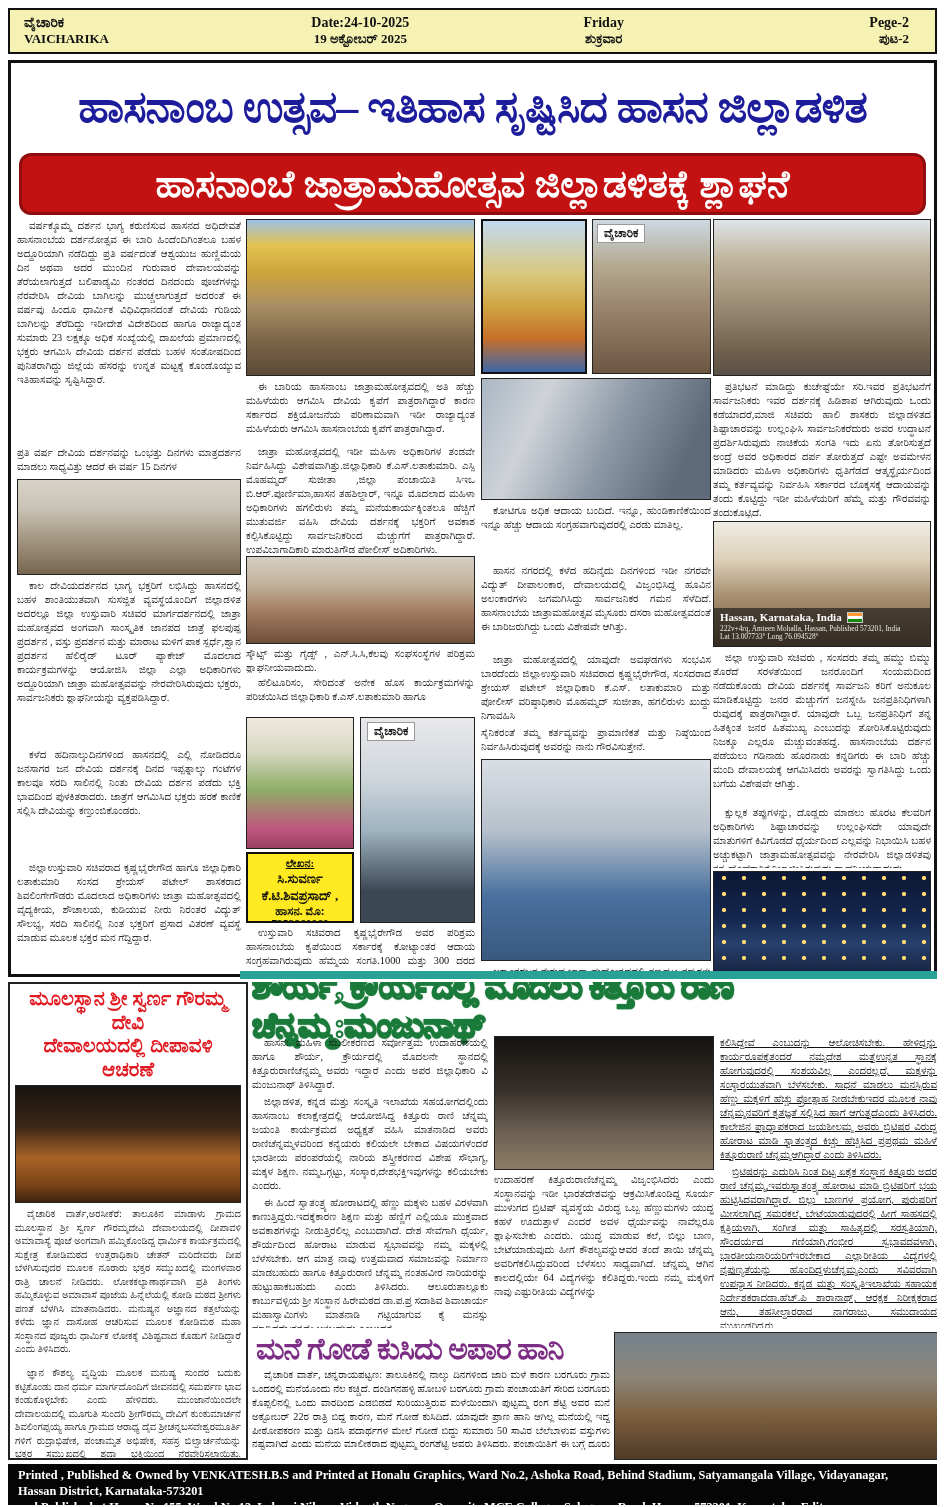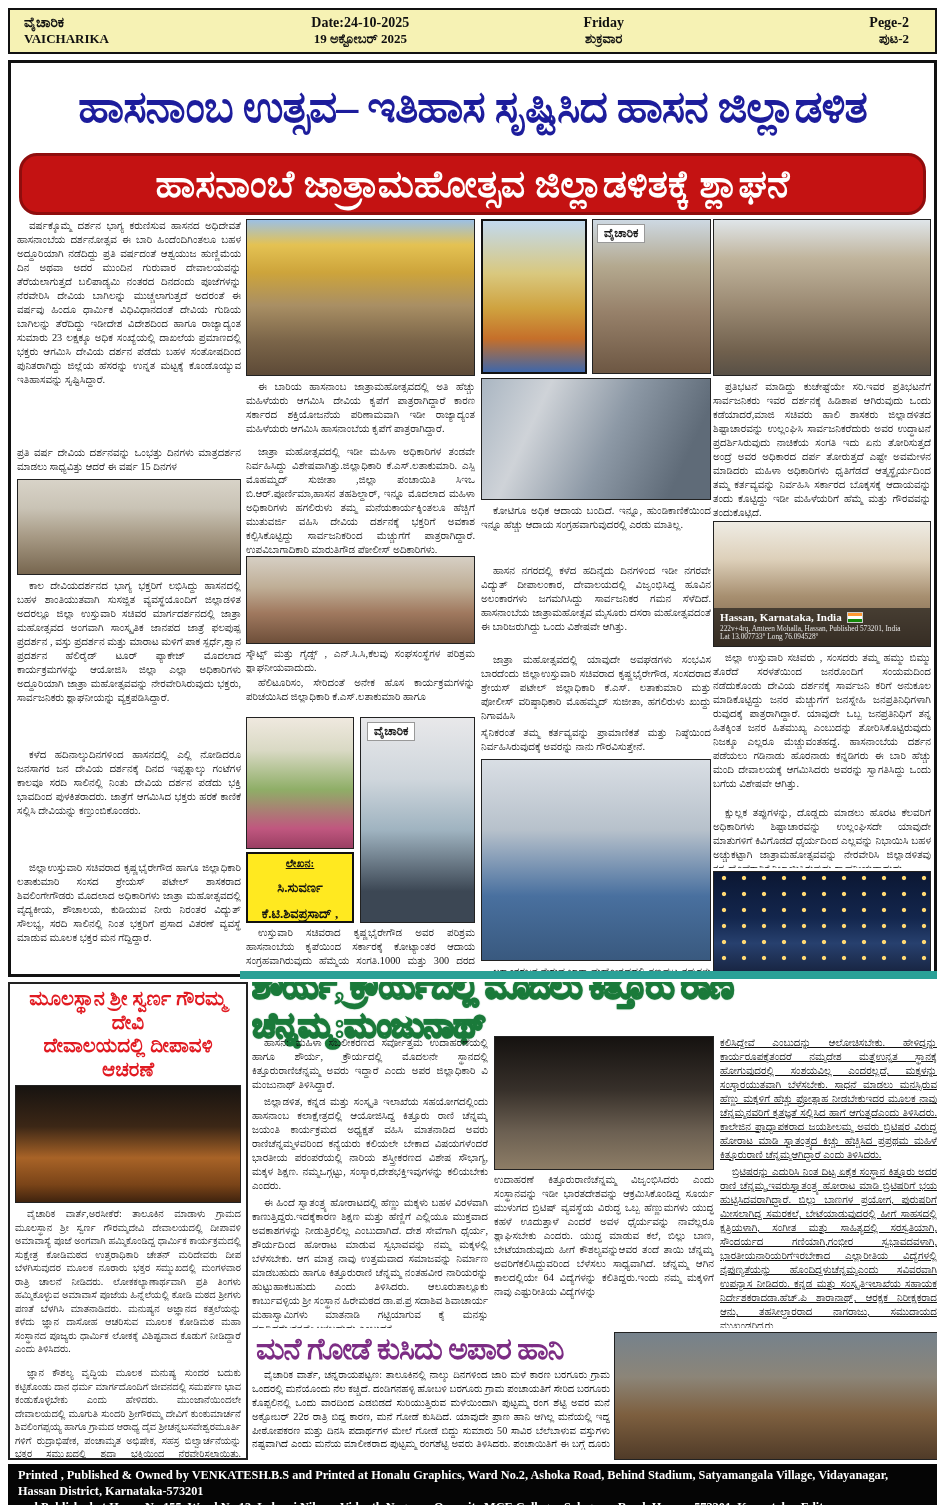--- a/index.html
+++ b/index.html
@@ -14,21 +14,21 @@
   .hc1{width:24%;padding-left:14px;text-align:left;}
   .hc2{width:28%;text-align:center;}
   .hc3{width:27%;text-align:center;}
   .hc4{width:21%;text-align:right;padding-right:26px;}
   .h-big{font-size:14px;} .h-sm{font-size:13px;}
 
   
   #mainbox{left:8px;top:60px;width:929px;height:917px;border:3px solid #111;background:#fff;}
   #main-headline{left:2px;top:2px;width:919px;height:84px;display:flex;align-items:center;justify-content:center;
      font-size:44px;font-weight:bold;color:#1d1d9c;text-align:center;letter-spacing:-1px;}
-  #main-banner{left:8px;top:90px;width:907px;height:62px;background:#c41212;border:3px solid #8f0d0d;border-radius:18px;
+  #main-banner{left:8px;top:90px;width:907px;height:62px;background:#c41212;border:3px solid #8f0d0d;border-radius:12px;
      display:flex;align-items:center;justify-content:center;color:#fff;font-size:38px;font-weight:bold;}
   .col{position:absolute;top:156px;height:758px;overflow:hidden;}
   .p{font-size:10.3px;line-height:1.36;text-align:justify;margin:0 0 3px 0;overflow:hidden;text-indent:12px;}
   .p.noind{text-indent:0;}
   .ph{position:relative;border:1px solid #222;overflow:hidden;}
   .wm{position:absolute;top:4px;background:#ffffff;color:#1a1a1a;font-weight:bold;font-size:12px;
       padding:1px 6px;border:1px solid #999;}
   
   .ph-temple-crowd{background:linear-gradient(180deg,#9cc0e4 0%,#e4c253 16%,#cda43b 34%,#a98f64 55%,#7b6549 78%,#5d4a37 100%);}
   .ph-gopuram{background:linear-gradient(180deg,#c2d9ee 0%,#d9c87e 35%,#cfa23f 58%,#c56f2a 78%,#3f67aa 100%);}
@@ -50,21 +50,21 @@
   .geotag{position:absolute;left:0;right:0;bottom:0;background:rgba(20,20,20,0.62);color:#fff;
           padding:3px 6px 4px 6px;line-height:1.2;}
   .geo-title{font-size:11px;font-weight:bold;display:flex;align-items:center;gap:5px;}
   .geo-sub{font-size:7.3px;color:#e8e8e8;}
   .flag{display:inline-block;width:14px;height:9px;border:0.5px solid #ccc;
         background:linear-gradient(180deg,#ff9933 33%,#ffffff 33% 66%,#138808 66%);}
 
   
   #authorbox{background:#ffe920;border:2px solid #111;text-align:center;padding:3px 2px;overflow:hidden;}
   #authorbox .al{font-size:11px;font-weight:bold;text-decoration:underline;}
-  #authorbox .an{font-size:13px;font-weight:bold;line-height:1.35;margin-top:9px;}
+  #authorbox .an{font-size:13px;font-weight:bold;line-height:1.35;}
   #authorbox .am{font-size:11.5px;font-weight:bold;}
 
   
   #teal{left:240px;top:971px;width:697px;height:8px;background:#2aa197;}
 
   
   #gowramma{left:8px;top:982px;width:240px;height:478px;border:2px solid #222;padding:3px 5px;overflow:hidden;}
   .red-head{color:#e11b22;font-size:20px;font-weight:bold;text-align:center;line-height:1.18;}
   #gowramma .p{font-size:9.9px;}
 

